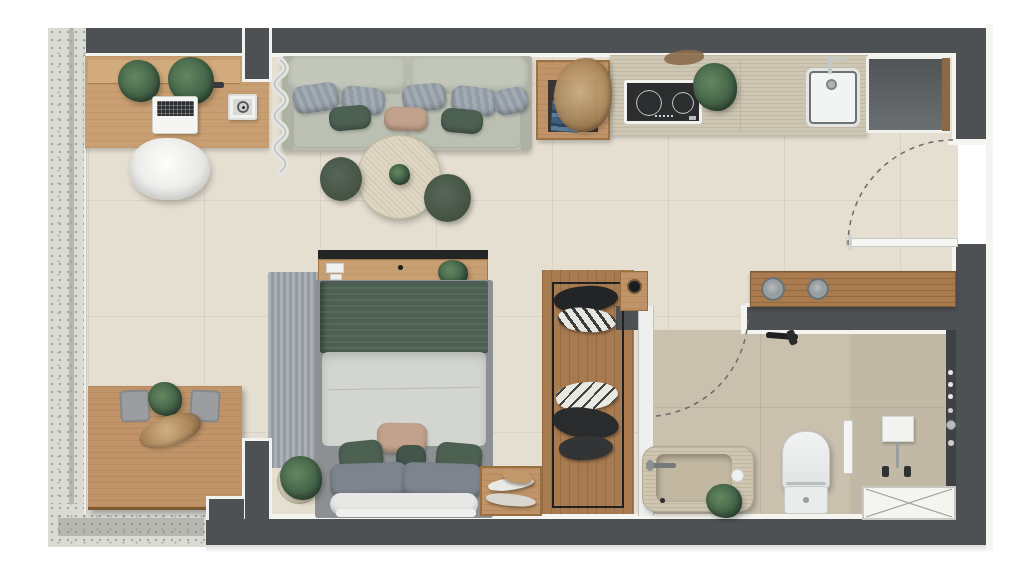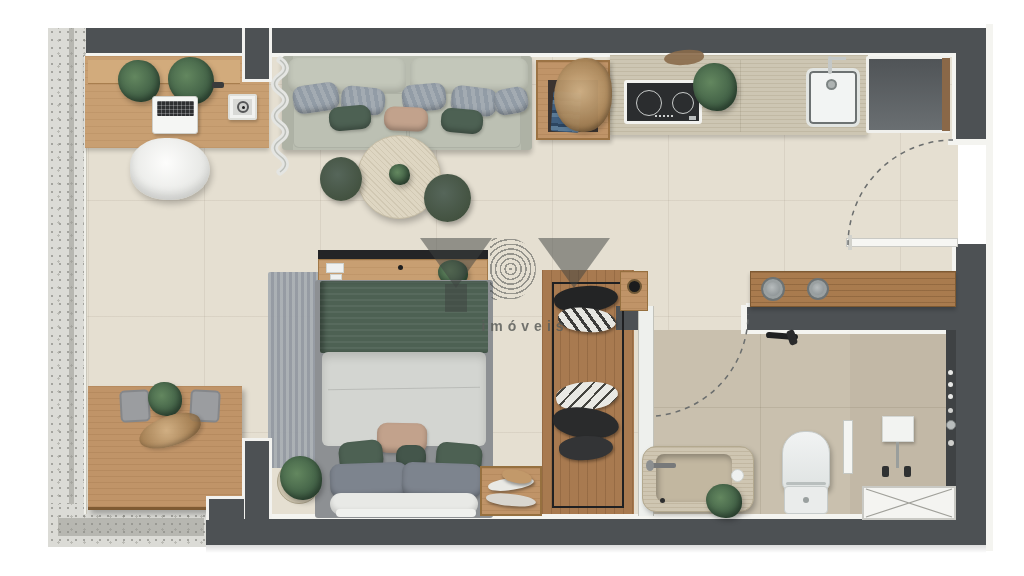--- a/index.html
+++ b/index.html
@@ -241,21 +241,14 @@
   <div class="z-furn" style="left:848px;top:235px;width:4px;height:15px;background:#d2d2cc;"></div>
 
   <svg class="z-svg" style="left:0;top:0;" width="1024" height="576" viewBox="0 0 1024 576">
     <path d="M848,245 A105,105 0 0 1 953,140" fill="none" stroke="#6b6e6e" stroke-width="1.5" stroke-dasharray="5 5"></path>
     <path d="M656,416 A102,102 0 0 0 748,314" fill="none" stroke="#6b6e6e" stroke-width="1.5" stroke-dasharray="5 5"></path>
     <path d="M280 60 Q291 68 280 76 T280 92 T280 108 T280 124 T280 140 T280 156 T280 172" fill="none" stroke="#e4e5e2" stroke-width="7" stroke-linecap="round"></path>
     <path d="M280 60 Q291 68 280 76 T280 92 T280 108 T280 124 T280 140 T280 156 T280 172" fill="none" stroke="#bcbfba" stroke-width="1.5"></path>
     <path d="M866,489 L952,517 M866,517 L952,489" stroke="#a0a09a" stroke-width="1.2"></path>
   </svg>
 
-  <div class="z-mark" style="left:410px;top:230px;width:220px;height:120px;" title="YBY">
-    <div class="tri" style="left:10px;top:8px;"></div>
-    <div style="left:35px;top:54px;width:22px;height:28px;background:rgba(62,65,64,.50);"></div>
-    <div id="b-glyph" style="left:80px;top:8px;width:46px;height:62px;"></div>
-    <div class="tri" style="left:128px;top:8px;"></div>
-    <div id="tagline" style="left:45px;top:88px;width:140px;">imóveis</div>
-  </div>
 
 </div>
 
 </body></html>

